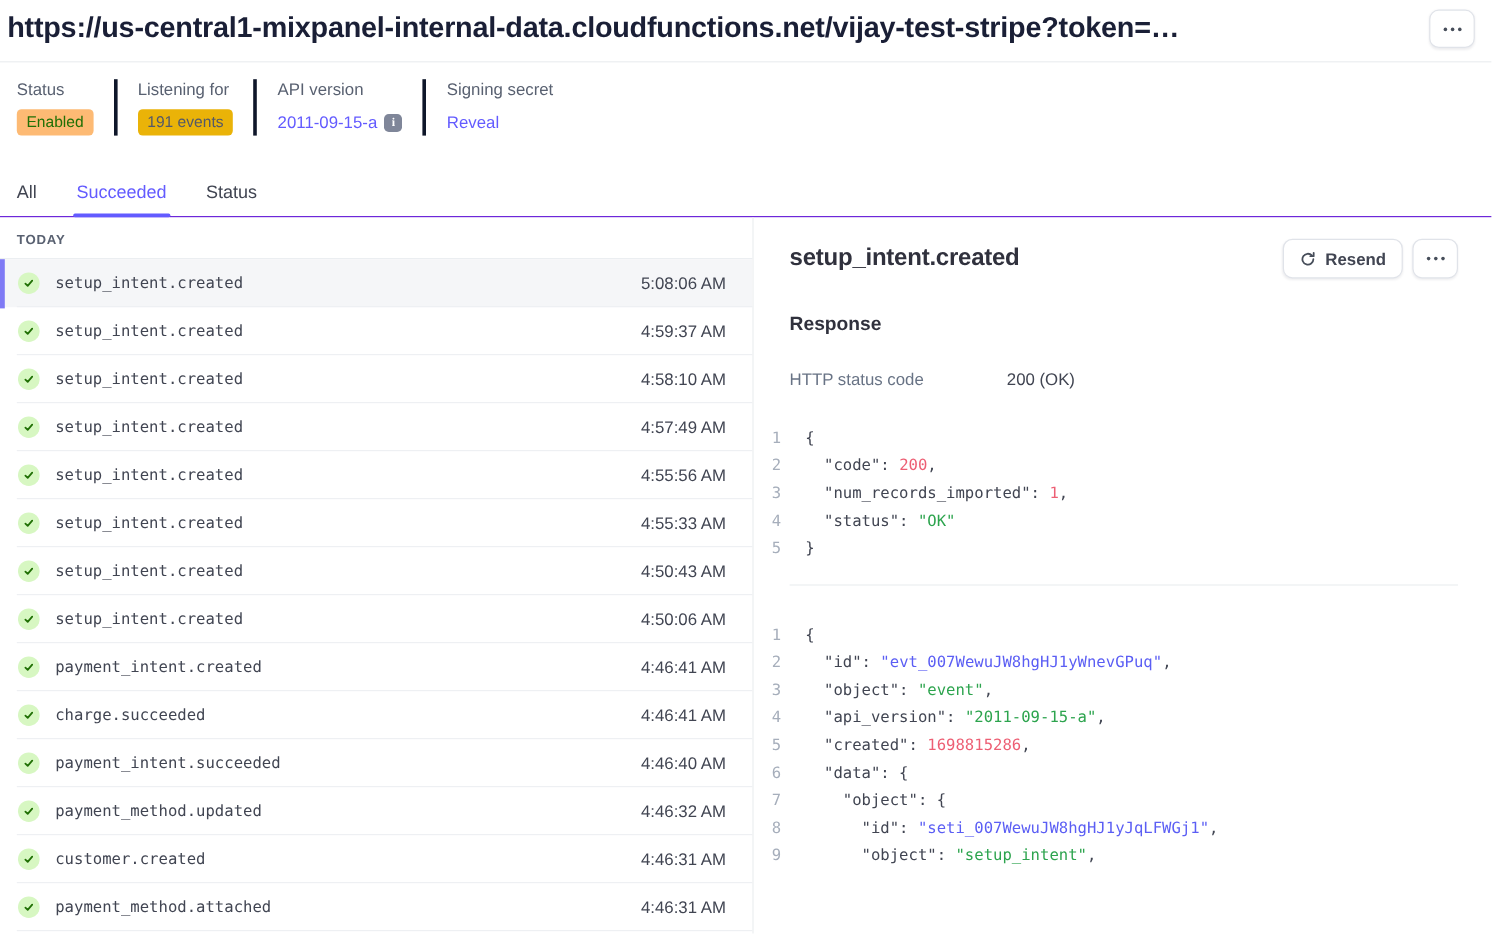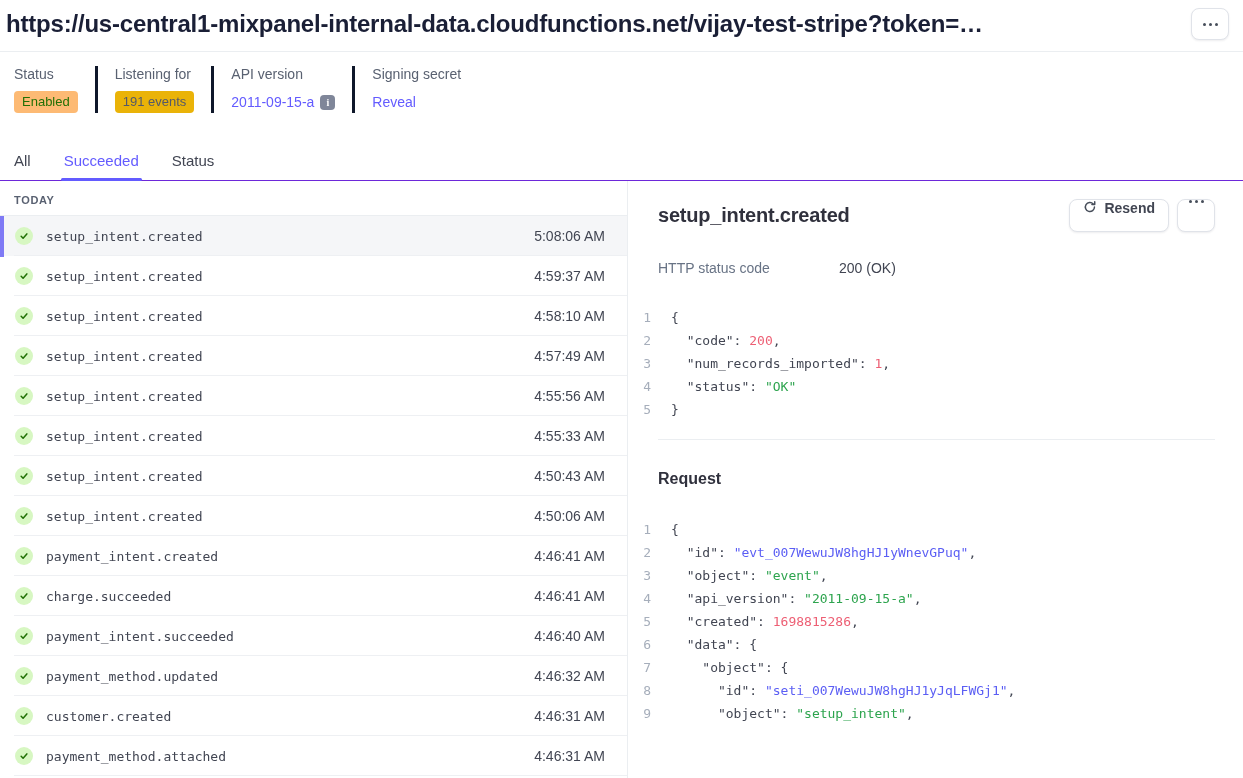--- a/index.html
+++ b/index.html
@@ -62,21 +62,21 @@
     margin-right:13px; }
   .row .ev-name { font-family:"DejaVu Sans Mono", monospace; font-size:13px; color:#414552; }
   .row .ev-time { margin-left:auto; font-size:14px; color:#414552; }
 
   
   .detail-panel { flex:1; padding:18px 28px 0 30px; }
   .detail-header { display:flex; align-items:flex-start; }
   .detail-header h2 { font-size:20px; font-weight:700; color:#30313d; line-height:33px;
     font-family:"Liberation Sans", sans-serif; letter-spacing:-0.2px; }
   .actions { margin-left:auto; display:flex; gap:8px; }
-  .btn { display:inline-flex; align-items:flex-start; gap:7px; height:33px; padding:0 13px;
+  .btn { display:inline-flex; align-items:center; gap:7px; height:33px; padding:0 13px;
     background:#fff; border:1px solid #e0e3e9; border-radius:8px;
     box-shadow:0 1px 2px rgba(26,31,54,.08); font-size:14px; font-weight:600;
     color:#414552; cursor:pointer; }
   .btn.square { width:38px; padding:0; justify-content:center; }
   h3.sec { font-size:16px; font-weight:700; color:#30313d; margin-top:30px; }
   .kv { margin-top:28px; font-size:14px; display:flex; }
   .kv .k { width:181px; color:#687385; }
   .kv .v { color:#414552; }
   .code { margin:30px 0 0 -16px; font-family:"DejaVu Sans Mono", monospace;
     font-size:13px; line-height:23px; }
@@ -287,35 +287,35 @@
         <button class="btn square">
           <span class="dots">
               <i></i>
               <i></i>
               <i></i>
             </span>
         </button>
       </div>
     </div>
 
+    <h3 class="sec">Response</h3>
     <div class="kv">
       <span class="k">HTTP status code</span>
       <span class="v">200 (OK)</span>
     </div>
     <div class="code" id="response-code">
         <div class="code-line"><span class="ln">1</span><span><span class="tok-p">{</span></span></div>
         <div class="code-line"><span class="ln">2</span><span><span class="tok-p">  "code": </span><span class="tok-n">200</span><span class="tok-p">,</span></span></div>
         <div class="code-line"><span class="ln">3</span><span><span class="tok-p">  "num_records_imported": </span><span class="tok-n">1</span><span class="tok-p">,</span></span></div>
         <div class="code-line"><span class="ln">4</span><span><span class="tok-p">  "status": </span><span class="tok-s">"OK"</span></span></div>
         <div class="code-line"><span class="ln">5</span><span><span class="tok-p">}</span></span></div>
       </div>
 
     <div class="hr"></div>
 
-    <h3 class="sec sec2">Request</h3>
     <div class="code" id="request-code">
         <div class="code-line"><span class="ln">1</span><span><span class="tok-p">{</span></span></div>
         <div class="code-line"><span class="ln">2</span><span><span class="tok-p">  "id": </span><span class="tok-i">"evt_007WewuJW8hgHJ1yWnevGPuq"</span><span class="tok-p">,</span></span></div>
         <div class="code-line"><span class="ln">3</span><span><span class="tok-p">  "object": </span><span class="tok-s">"event"</span><span class="tok-p">,</span></span></div>
         <div class="code-line"><span class="ln">4</span><span><span class="tok-p">  "api_version": </span><span class="tok-s">"2011-09-15-a"</span><span class="tok-p">,</span></span></div>
         <div class="code-line"><span class="ln">5</span><span><span class="tok-p">  "created": </span><span class="tok-n">1698815286</span><span class="tok-p">,</span></span></div>
         <div class="code-line"><span class="ln">6</span><span><span class="tok-p">  "data": {</span></span></div>
         <div class="code-line"><span class="ln">7</span><span><span class="tok-p">    "object": {</span></span></div>
         <div class="code-line"><span class="ln">8</span><span><span class="tok-p">      "id": </span><span class="tok-i">"seti_007WewuJW8hgHJ1yJqLFWGj1"</span><span class="tok-p">,</span></span></div>
         <div class="code-line"><span class="ln">9</span><span><span class="tok-p">      "object": </span><span class="tok-s">"setup_intent"</span><span class="tok-p">,</span></span></div>

